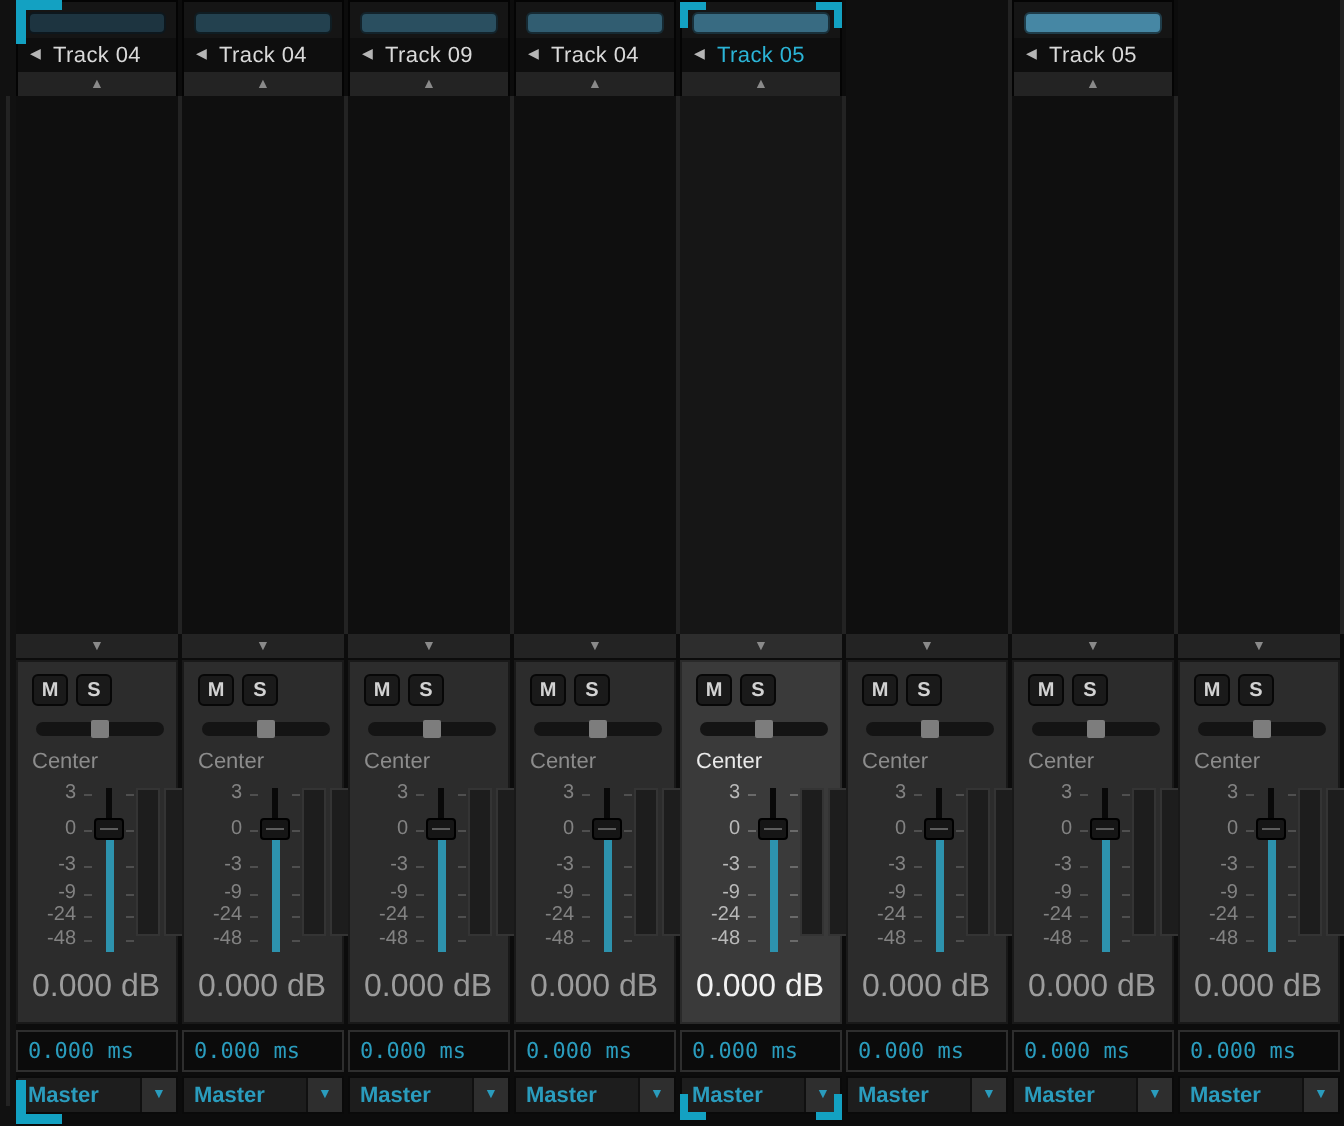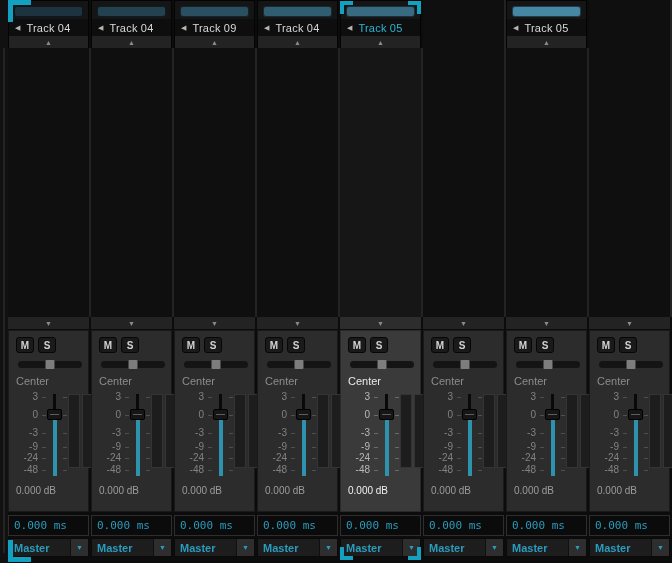--- a/index.html
+++ b/index.html
@@ -57,21 +57,21 @@
   .fader-zone{position:relative;height:88px;margin-top:5px;}
   .scale-lbl{position:absolute;left:0;width:22px;text-align:right;font-size:10px;color:#828282;line-height:1;}
   .tick{position:absolute;width:4px;height:1px;background:#4f4f4f;}
   .fader-upper{position:absolute;left:37px;top:2px;width:3px;background:#090909;}
   .fader-lower{position:absolute;left:37px;width:4px;background:var(--fader);}
   .fader-handle{position:absolute;left:31px;width:15px;height:11px;background:#161616;border:1px solid #000;border-radius:2px;}
   .fader-handle::after{content:"";position:absolute;left:2px;right:2px;top:4px;height:1px;background:#5d5d5d;}
   .meter{position:absolute;top:2px;height:74px;width:12px;background:#1d1d1d;border:1px solid #343434;}
   .meter.m1{left:52px;}
   .meter.m2{left:66px;}
-  .vol-readout{margin-top:5px;font-size:10px;color:#9c9c9c;}
+  .vol-readout{margin-top:5px;font-size:16px;color:#9c9c9c;}
 
   
   .delay{height:21px;margin:3px 2px 0 0;background:#0b0b0b;border:1px solid #2e2e2e;display:flex;align-items:center;
          font-family:"DejaVu Sans Mono","Liberation Mono",monospace;font-size:11px;color:var(--mono-cyan);padding-left:5px;}
   .route{height:19px;margin:2px 2px 0 0;background:#1d1d1d;border:1px solid #0a0a0a;display:flex;align-items:stretch;}
   .route-label{flex:1;display:flex;align-items:center;padding-left:5px;font-size:11px;font-weight:bold;color:var(--mono-cyan);}
   .route-btn{width:18px;background:#2e2e2e;border-left:1px solid #101010;display:flex;align-items:center;justify-content:center;}
   .route-btn .tri{color:var(--mono-cyan);font-size:7px;}
   .col-footer{height:6px;}
 

